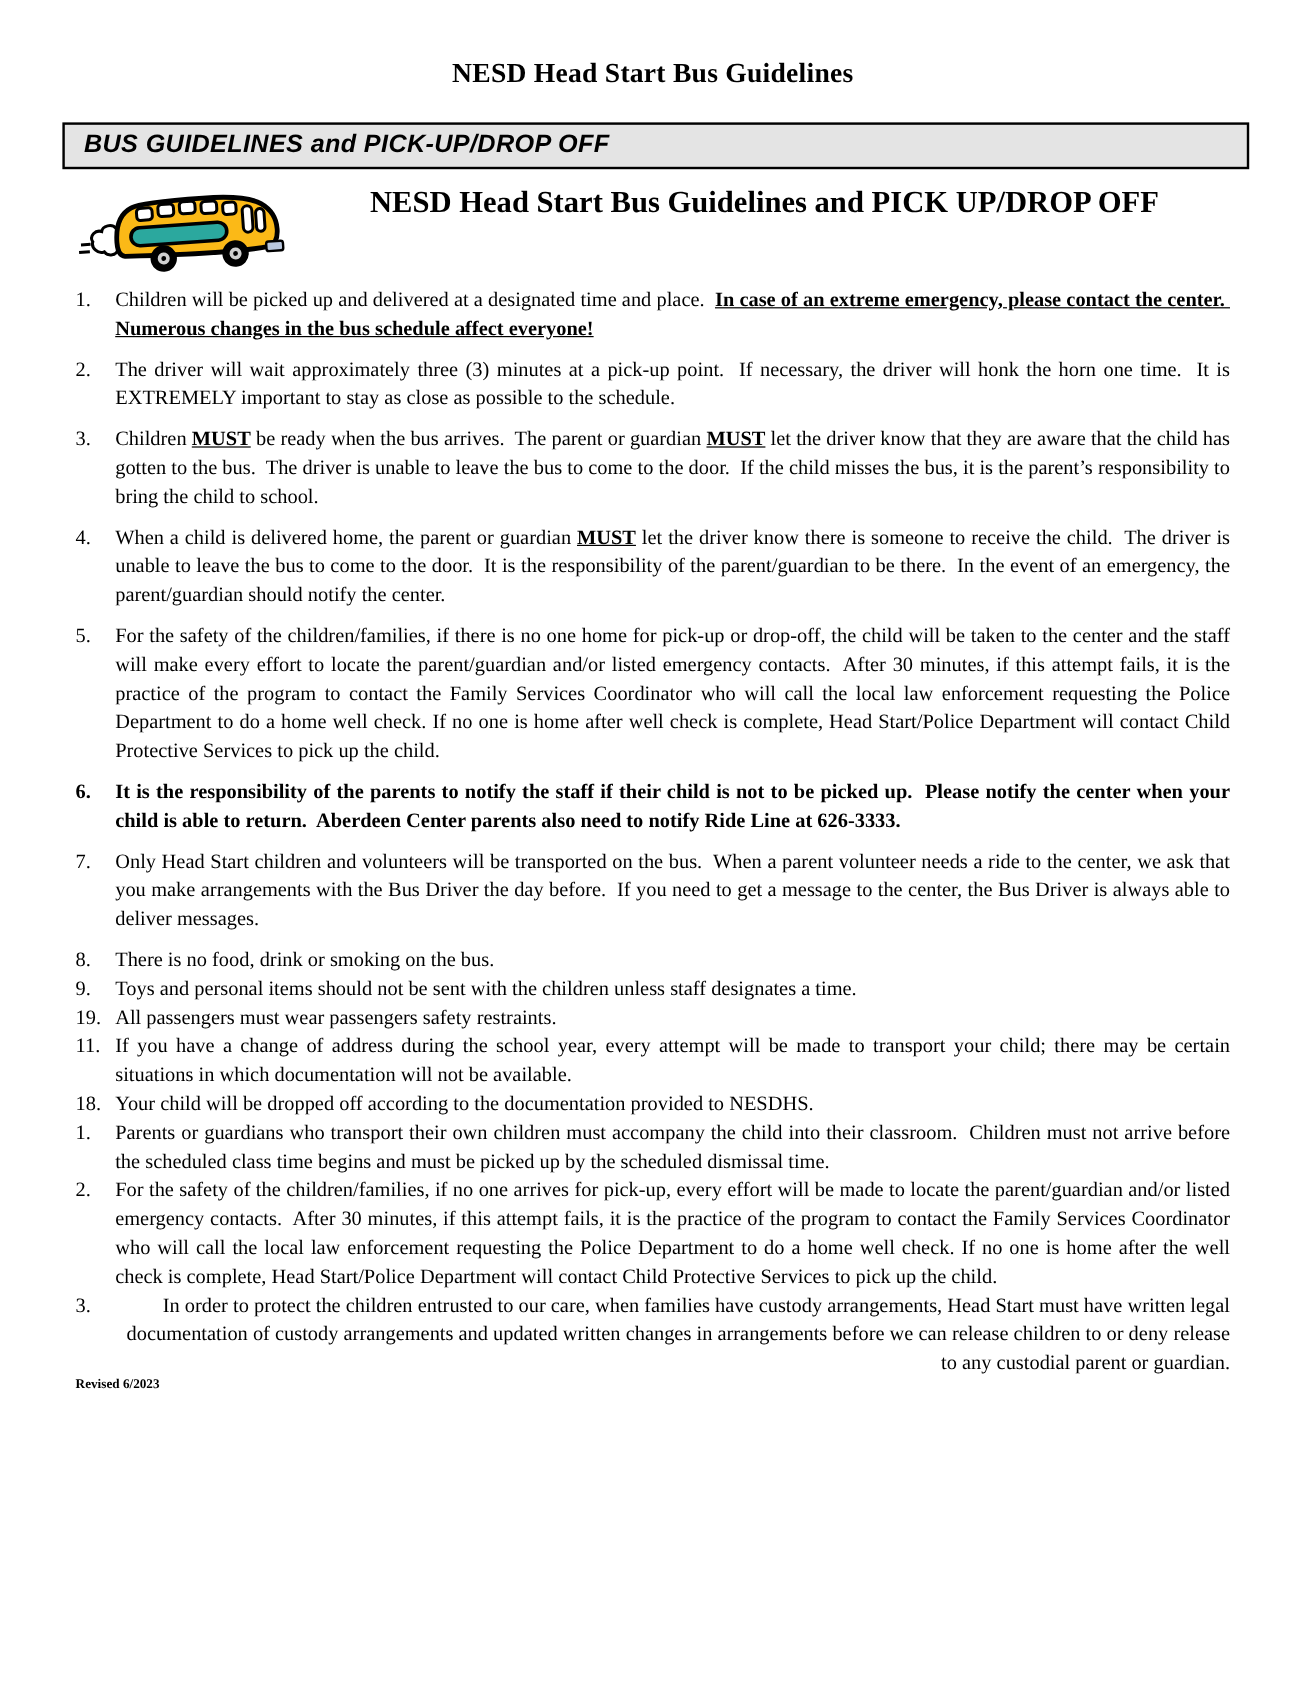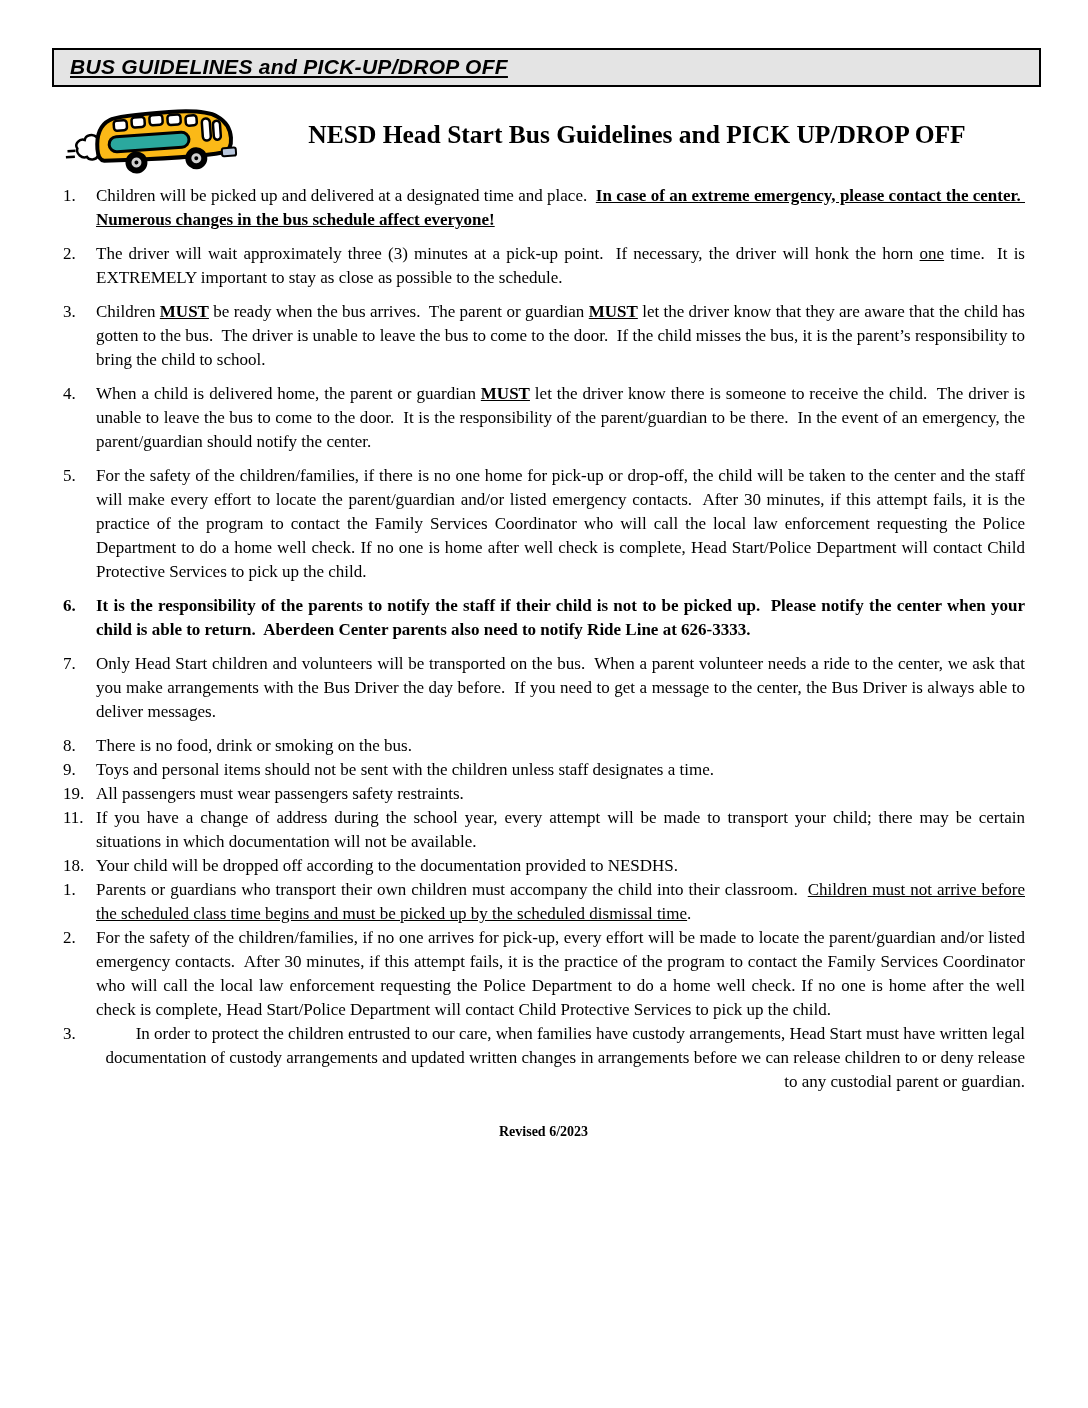--- a/index.html
+++ b/index.html
@@ -22,25 +22,24 @@
   .banner {
     margin-left: -11px; margin-right: -16px;
     background: var(--banner-bg, #e4e4e4);
     border: 2px solid #000;
     padding: 5px 16px 6px 16px;
     font-family: "Liberation Sans", sans-serif;
     font-style: italic; font-weight: bold;
     font-size: 21px;
     letter-spacing: 0.3px;
     margin-bottom: 13px;
-    text-decoration: underline;
   }
 
   .subtitle-row {
-    display: flex; align-items: center;
+    display: flex; 
     margin: 0 0 4px 0; height: 80px;
   }
   .bus-art { flex: none; width: 186px; height: 78px; }
   .subtitle {
     flex: 1; text-align: center;
     font-size: 25.5px; font-weight: bold;
     margin: 0 0 10px 0;
   }
 
   .section-heading {
@@ -51,35 +50,35 @@
   .section-heading.second { margin: 2px 0 2px 0; }
 
   .guideline-list { margin: 0; }
   .li { display: flex; font-size: 17px; line-height: 24px; }
   .li.gap { margin-bottom: 10px; }
   .num { flex: none; width: 33px; }
   .itext { flex: 1; text-align: justify; }
   .itext.left { text-align: right; }
   .s-n { font-weight: normal; }
   .s-b { font-weight: bold; }
-  .s-u { text-decoration: underline; }
+  .s-u { }
   .s-bu { font-weight: bold; text-decoration: underline; }
 
   .footer {
-    text-align: center;
-    font-size: 14px; font-weight: bold;
-    margin-top: 30px;
+    text-align: left;
+    font-size: 11px; font-weight: bold;
     padding-right: 1px;
   }
 </style>
 </head>
 <body>
 
 <div class="page">
 
+  <h1 class="doc-title">NESD Head Start Bus Guidelines</h1>
 
   <div class="banner">
     <span>BUS GUIDELINES and PICK-UP/DROP OFF</span>
   </div>
 
   <div class="subtitle-row">
     <svg class="bus-art" viewBox="0 0 186 78" xmlns="http://www.w3.org/2000/svg">
       <g transform="rotate(-4 93 40)">
 
         <path d="M4 44 h8 M2 50 h9" stroke="#000" stroke-width="2.5" fill="none"></path>

